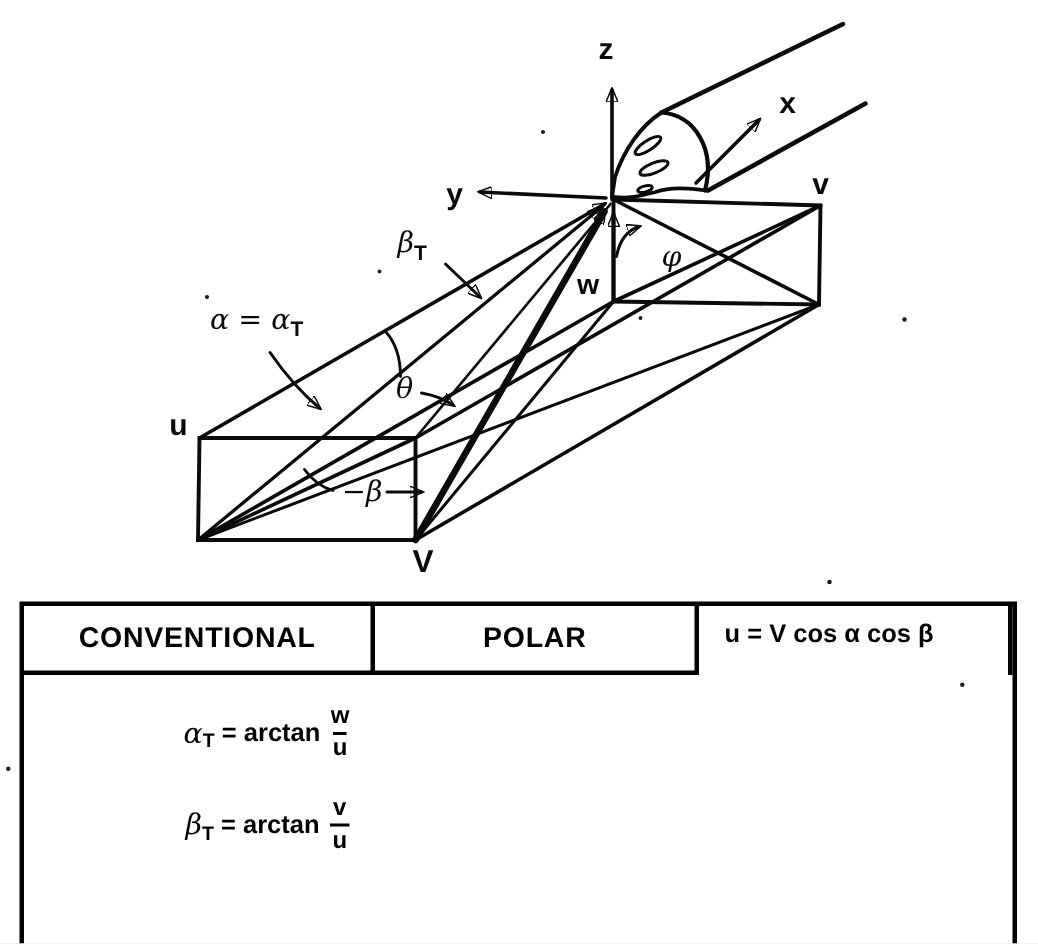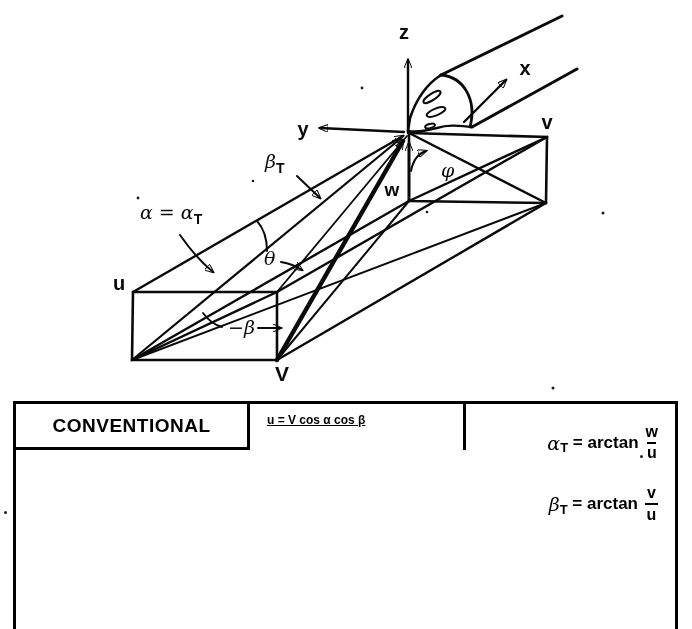--- a/index.html
+++ b/index.html
@@ -14,21 +14,21 @@
 
   
   .ctable{position:absolute;left:13px;top:401px;width:665px;height:265px;
           box-sizing:border-box;border:3px solid #000;display:grid;
           grid-template-columns:234px 216px 1fr;grid-template-rows:46px 1fr;
           background:#fff;font-weight:bold;}
   .th{border-bottom:3px solid #000;display:flex;align-items:center;justify-content:center;
       font-size:19px;letter-spacing:.5px;white-space:nowrap;}
   .bR{border-right:3px solid #000;}
   .td{display:flex;flex-direction:column;justify-content:space-between;
-      padding:9px 4px 13px 17px;font-size:12px;text-decoration:underline;}
+      padding:9px 4px 13px 17px;font-size:17px;}
   .frml{white-space:pre;font-family:"Liberation Sans","DejaVu Sans",sans-serif;}
   .td3{display:flex;flex-direction:column;align-items:flex-end;
        padding:14px 17px 0 0;font-size:17px;}
   .tanrow{display:flex;align-items:center;white-space:pre;}
   .tanrow .greekch{font-family:"DejaVu Serif",serif;font-style:italic;font-weight:normal;font-size:19px;}
   .tanrow .tsub{font-size:13px;font-weight:bold;position:relative;top:5px;left:0px;
                 font-family:"Liberation Sans",sans-serif;}
   .frac{display:inline-flex;flex-direction:column;align-items:center;margin-left:7px;
         line-height:1;font-size:16px;}
   .fbar{height:2.4px;background:#000;margin:1.5px 0;}
@@ -121,20 +121,21 @@
       <circle class="speck" cx="138" cy="198" r="1.4"></circle>
       <circle class="speck" cx="253" cy="181" r="1.3"></circle>
       <circle class="speck" cx="603" cy="213" r="1.5"></circle>
       <circle class="speck" cx="427" cy="212" r="1.3"></circle>
       <circle class="speck" cx="553" cy="388" r="1.5"></circle>
     </g>
   </svg>
 
   <div class="ctable">
     <div class="th bR">CONVENTIONAL</div>
+    <div class="th bR">POLAR</div>
 
     <div class="td bR">
       <div class="frml">u = V cos α cos β</div>
     </div>
 
 
     <div class="td3">
       <div class="tanrow" style="margin-top:6px;">
         <span class="greekch">α</span><span class="tsub">T</span><span> = arctan</span>
         <span class="frac">

